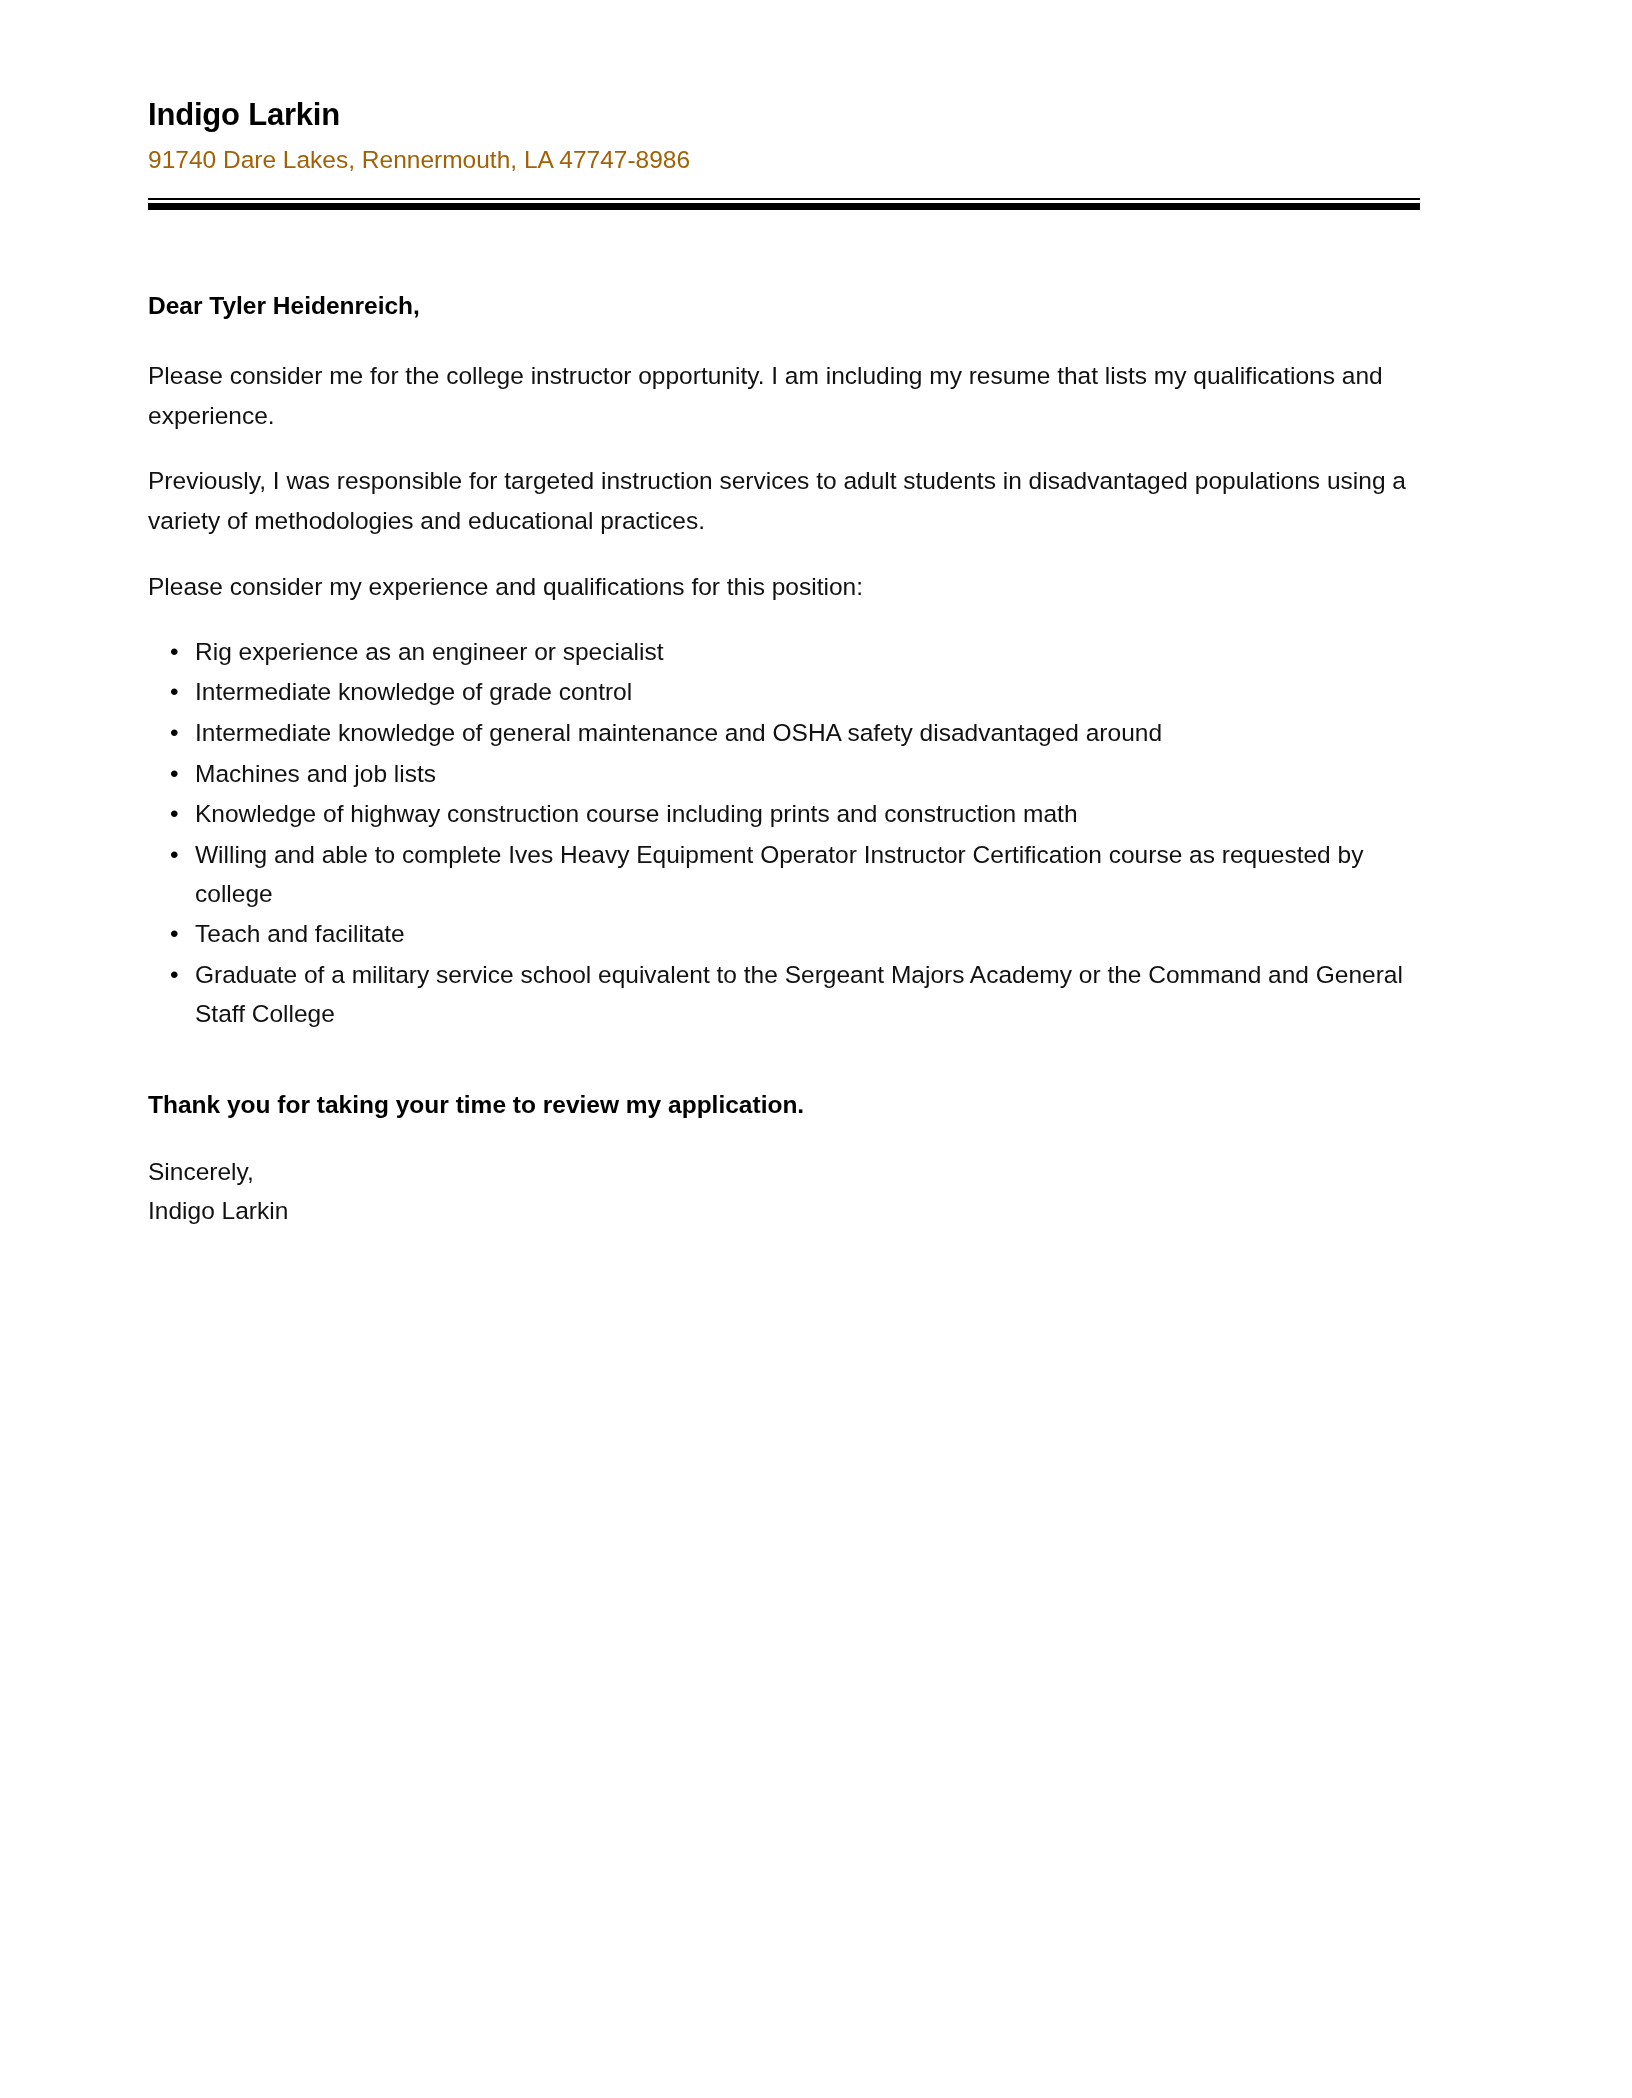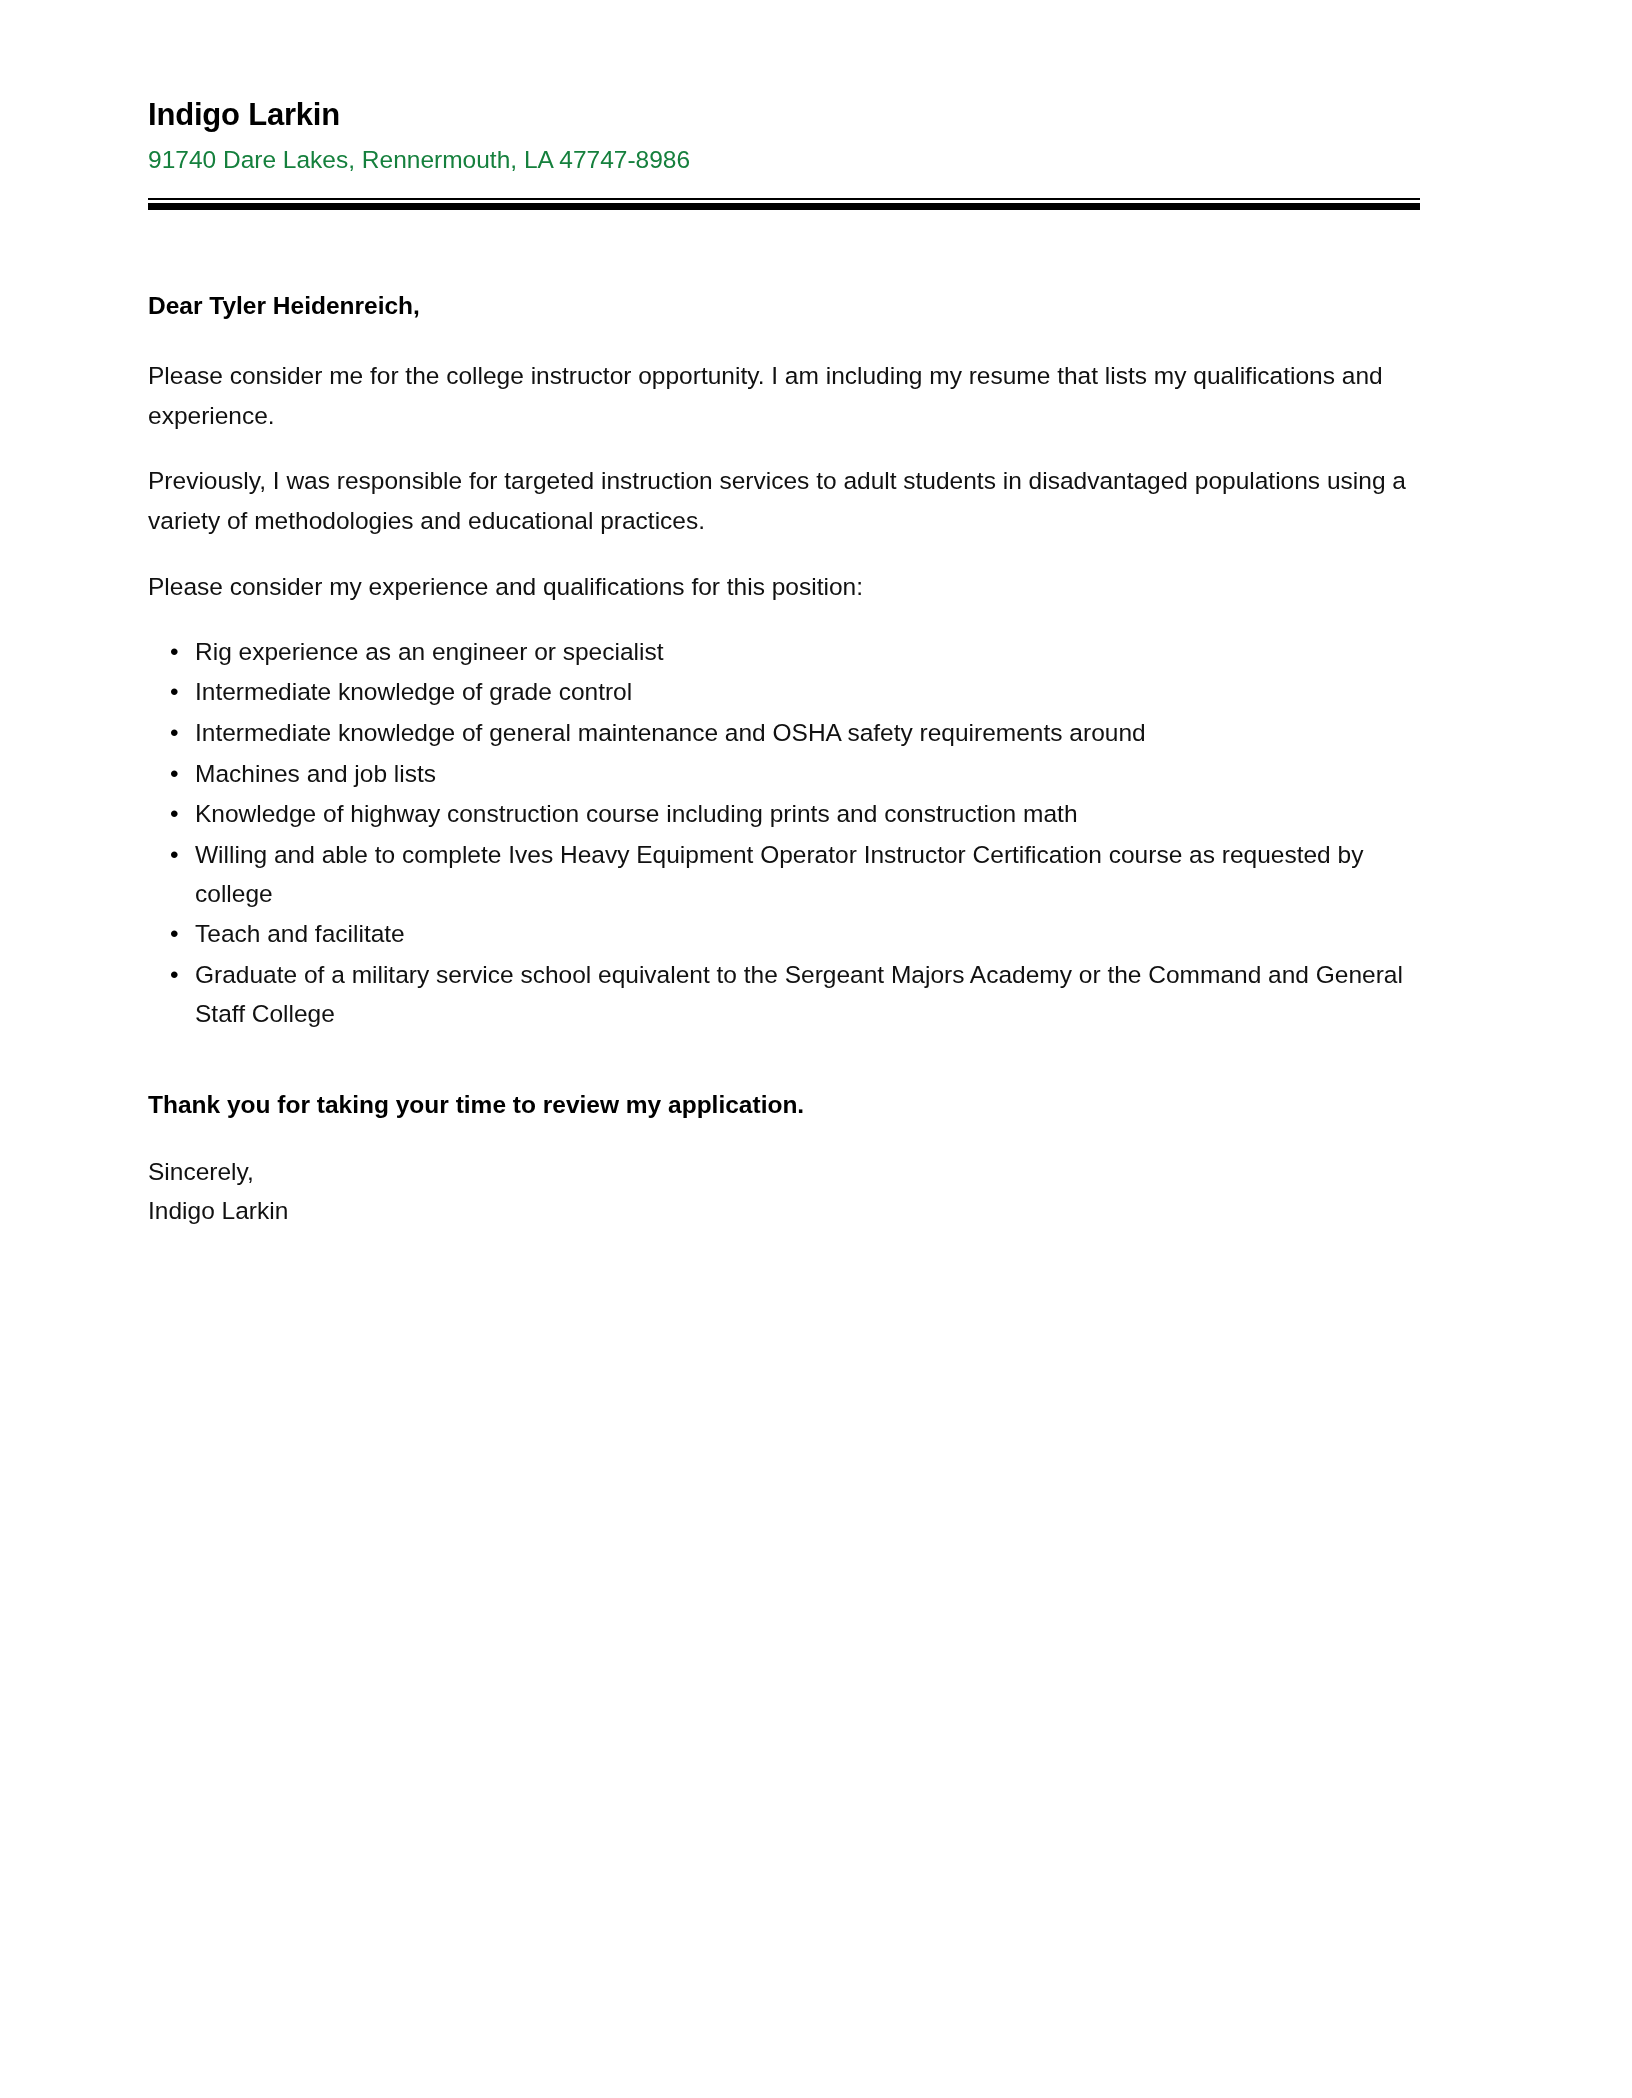--- a/index.html
+++ b/index.html
@@ -44,21 +44,21 @@
     line-height: 1.25;
     margin: 0 0 9px 0;
     color: #000000;
   }
 
   .sender-address {
     font-size: 24.5px;
     font-weight: normal;
     line-height: 1.3;
     margin: 0;
-    color: #15803d;
+    color: #a16207;
   }
 
   
   .header-rule {
     margin-top: 22px;
     width: 1353px;
     max-width: 100%;
   }
   .header-rule .rule-thin {
     height: 2px;
@@ -172,21 +172,21 @@
         <li>
           <span class="bullet-dot">•</span>
           <span>Rig experience as an engineer or specialist</span>
         </li>
         <li>
           <span class="bullet-dot">•</span>
           <span>Intermediate knowledge of grade control</span>
         </li>
         <li>
           <span class="bullet-dot">•</span>
-          <span>Intermediate knowledge of general maintenance and OSHA safety requirements around</span>
+          <span>Intermediate knowledge of general maintenance and OSHA safety disadvantaged around</span>
         </li>
         <li>
           <span class="bullet-dot">•</span>
           <span>Machines and job lists</span>
         </li>
         <li>
           <span class="bullet-dot">•</span>
           <span>Knowledge of highway construction course including prints and construction math</span>
         </li>
         <li>

